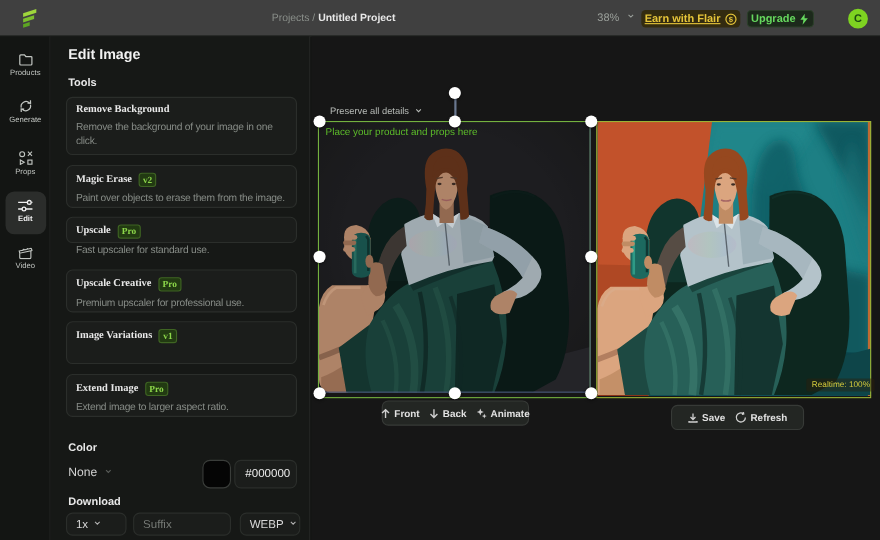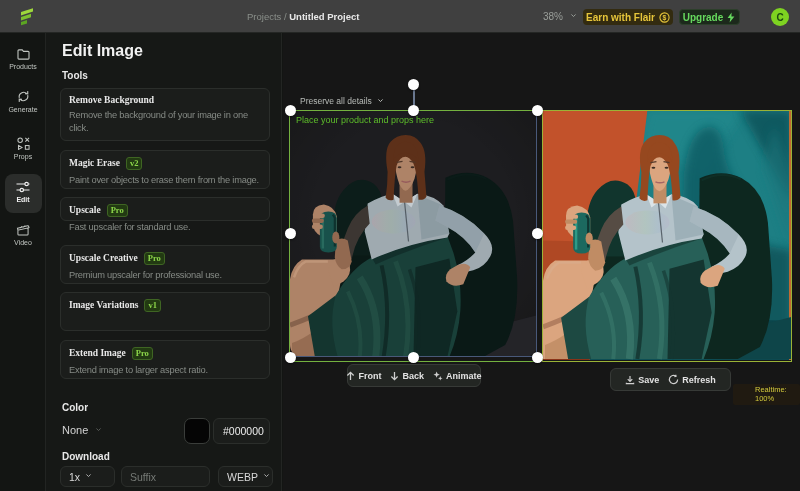--- a/index.html
+++ b/index.html
@@ -10,58 +10,58 @@
 
   
   #topbar { position:absolute; left:0; top:0; width:800px; height:33px;
     background:#404040; border-bottom:1px solid #242624; }
   #crumbs { position:absolute; left:247px; top:11px; font-size:9.5px; color:#8a8f8a; }
   #crumbs b { color:#e8e8e8; font-weight:700; }
   #zoompct { position:absolute; left:543px; top:11px; font-size:10px; color:#9a9f9a; }
   .chev { display:inline-block; width:7px; height:7px; position:relative; top:-1px; margin-left:4px; }
   #earnbtn { position:absolute; left:583px; top:9px; width:90px; height:16px;
     background:#332b10; border-radius:4px; color:#e6c53a; font-size:10px; font-weight:700;
-    display:flex; align-items:center; justify-content:center; gap:4px; }
+    display:flex; align-items:center; justify-content:center; gap:4px;text-decoration:underline; }
   #upgbtn { position:absolute; left:679px; top:9px; width:61px; height:16px;
     background:#1c291b; border:1px solid #2c3f2a; border-radius:4px; color:#66d95e;
     font-size:10px; font-weight:700; display:flex; align-items:center; justify-content:center; gap:3px; }
   #avatar { position:absolute; left:771px; top:8px; width:18px; height:18px; border-radius:50%;
     background:#7ed321; color:#1c4a10; font-size:10px; font-weight:700;
     display:flex; align-items:center; justify-content:center; }
 
   
   #nav { position:absolute; left:0; top:33px; width:46px; height:458px;
     background:#131513; border-right:1px solid #222422; }
   .navitem { position:absolute; left:0; width:46px; text-align:center; color:#c2c6c2; }
   .navitem .lbl { font-size:7px; margin-top:3px; }
   #navedit { position:absolute; left:5px; top:141px; width:37px; height:39px;
     background:#2b2d2b; border-radius:8px; }
   .navitem svg { display:block; margin:0 auto; }
 
   
   #panel { position:absolute; left:46px; top:33px; width:236px; height:458px;
     background:#161816; border-right:1px solid #232523; }
-  #panel h1 { font-size:16px; font-weight:700; color:#f2f2f2; position:absolute; left:16px; top:9px; }
+  #panel h1 { font-size:13px; font-weight:700; color:#f2f2f2; position:absolute; left:16px; top:9px; }
   .sect { font-size:10px; font-weight:700; color:#e8e8e8; position:absolute; left:16px; }
   .card { position:absolute; left:14px; width:210px; background:#1b1d1b;
     border:1px solid #2b2e2b; border-radius:6px; padding:6px 8px 0 8px; }
   .card .t { font-size:9.5px; font-weight:700; color:#e8e8e8; display:flex; align-items:center; gap:6px;font-family:Liberation Serif, serif;}
   .card .d { font-size:9.3px; color:#868b86; margin-top:4px; line-height:13px; letter-spacing:-0.22px; }
   .badge { font-size:8.5px; font-weight:700; color:#8cd64a; background:#223a12;
     border:1px solid #3f6523; border-radius:3px; padding:0px 3px; line-height:10.5px; }
 
   .ibox { position:absolute; background:#1b1d1b; border:1px solid #2b2e2b; border-radius:6px;
     font-size:10.5px; color:#d8d8d8; display:flex; align-items:center; }
 
   
   #canvas { position:absolute; left:283px; top:33px; width:517px; height:458px; background:#161616; }
   #preserve { position:absolute; left:17px; top:63px; font-size:8.5px; color:#b8bcb8;
     display:flex; align-items:center; gap:5px; }
   #placetxt { position:absolute; left:13px; top:82px; font-size:9px; color:#5dbd2a; z-index:30;}
-  #realtime { position:absolute; left:450px; top:311px; font-size:7.5px; color:#d2c93c; z-index:30; background:rgba(45,30,12,0.45); padding:1px 4px 2px 22px; border-radius:2px;margin-top:40px; }
+  #realtime { position:absolute; left:450px; top:311px; font-size:7.5px; color:#d2c93c; z-index:30; background:rgba(45,30,12,0.45); padding:1px 4px 2px 5px; border-radius:2px; }
 
   .frame { position:absolute; border:1.5px solid #74b13f; z-index:15; }
   #lframe { left:6px; top:76.5px; width:248px; height:252px; }
   #rframe { left:259px; top:76.5px; width:250px; height:252px; border-color:#9ab336; }
   #sel { position:absolute; left:7px; top:77px; width:247px; height:247px;
     border-right:1px solid #49597a; border-bottom:1px solid #49597a; z-index:20; }
   .hdl { position:absolute; width:11px; height:11px; border-radius:50%; background:#fff; z-index:25;
     box-shadow:0 1px 2px rgba(0,0,0,.5); }
   #rotline { position:absolute; left:130px; top:56px; width:1.5px; height:21px; background:#6a7890; z-index:24;}
 

